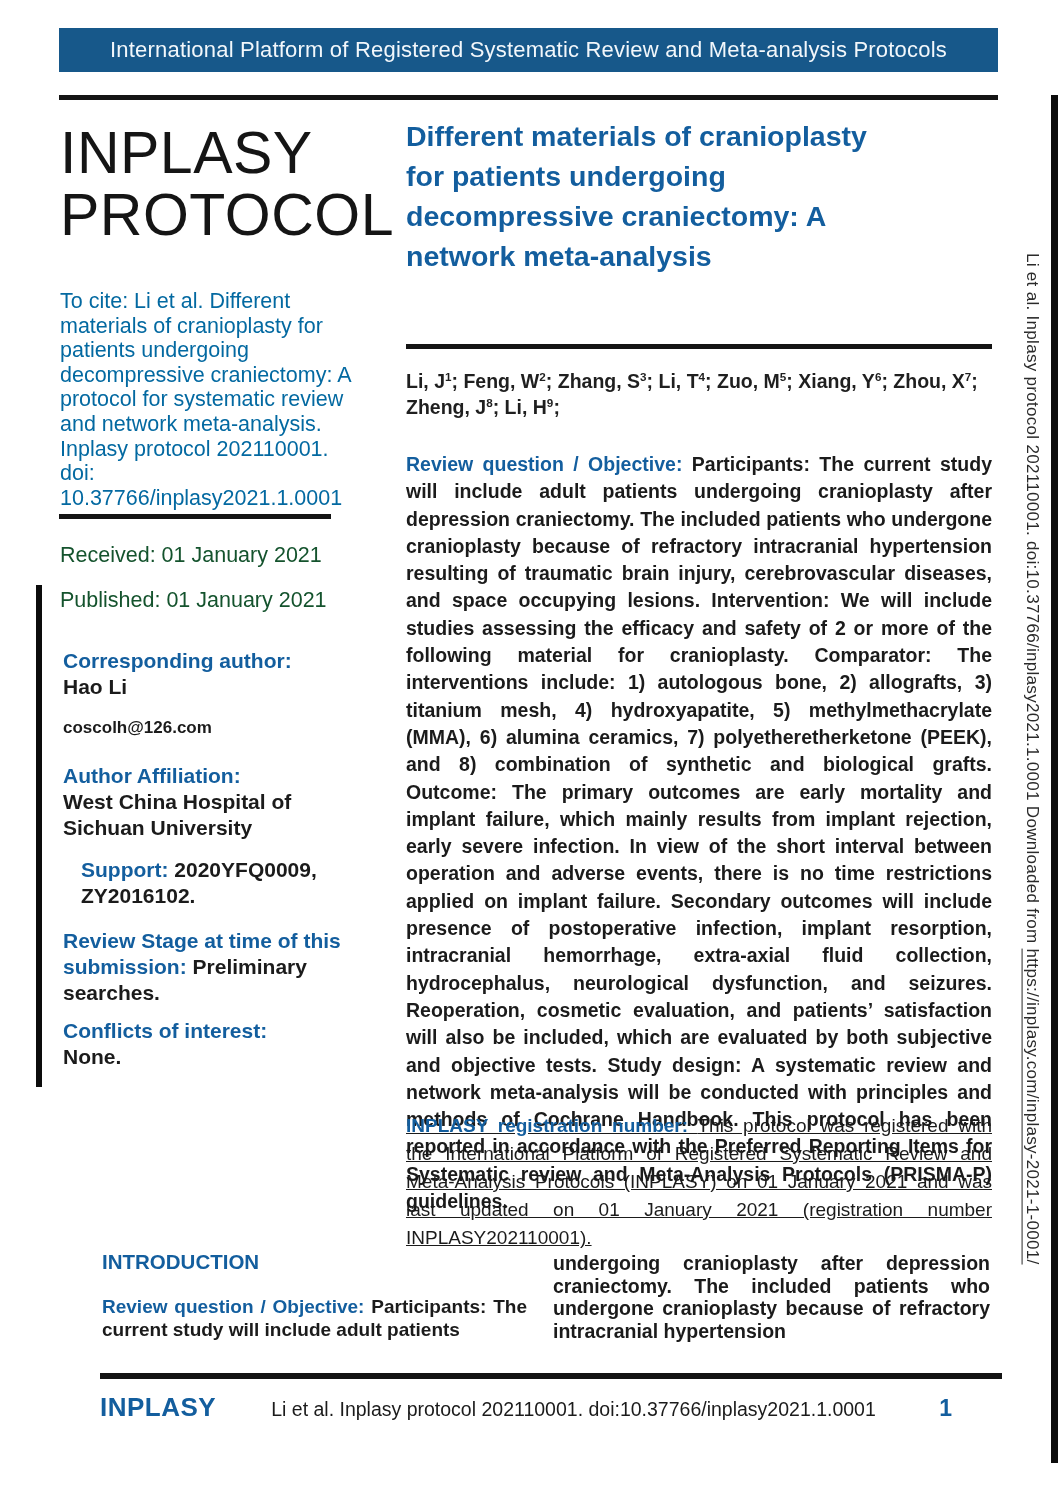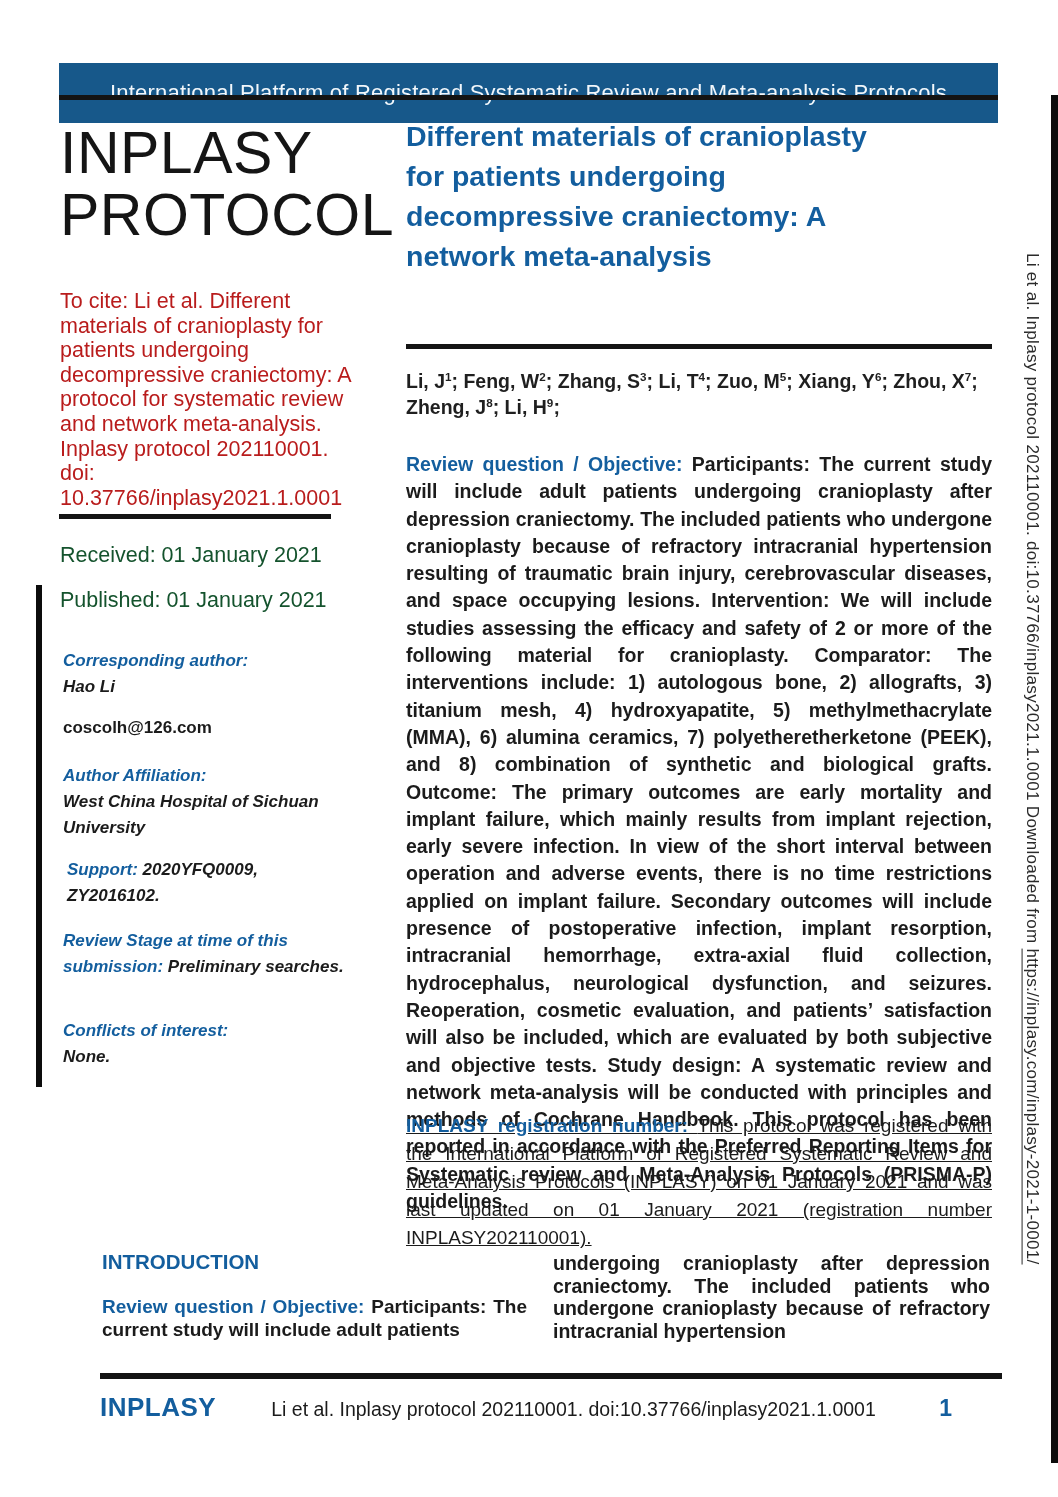--- a/index.html
+++ b/index.html
@@ -9,39 +9,39 @@
     color:#1b1b1b;position:relative;overflow:hidden;
   }
   .abs{position:absolute;}
   .blue{color:#135E9E;}
   .bold{font-weight:700;}
   .rule{background:#141414;}
   .jus{text-align:justify;}
   sup{font-size:60%;vertical-align:super;line-height:0;}
 
   .banner{
-    left:59px;top:28px;width:939px;height:60px;background:#17588A;
+    left:59px;top:28px;width:939px;height:44px;background:#17588A;
     display:flex;align-items:center;justify-content:center;
-    color:#F2F7FB;font-size:22px;letter-spacing:0.2px;margin-top:35px;
+    color:#F2F7FB;font-size:22px;letter-spacing:0.2px;
   }
   .top-rule{left:59px;top:95px;width:939px;height:5px;}
 
   .masthead{left:60px;top:122px;font-size:59px;line-height:62px;color:#151515;letter-spacing:0.5px;}
-  .cite{left:60px;top:289px;width:294px;font-size:21.5px;line-height:24.6px;color:#b91c1c;white-space:pre-line;}
+  .cite{left:60px;top:289px;width:294px;font-size:21.5px;line-height:24.6px;color:#0369a1;white-space:pre-line;}
   .left-rule{left:59px;top:514px;width:272px;height:5px;}
 
   .plain-line{font-size:21.5px;color:#14532d;}
-  .lbl{font-size:17px;line-height:26px;font-style:italic;}
+  .lbl{font-size:21px;line-height:26px;}
 
   .received{left:60px;top:543px;}
   .published{left:60px;top:588px;}
   .corres{left:63px;top:648px;width:310px;}
   .email{left:63px;top:718px;font-size:17px;}
   .affil{left:63px;top:763px;width:260px;}
-  .support{left:67px;top:857px;width:284px;}
+  .support{left:81px;top:857px;width:284px;}
   .stage{left:63px;top:928px;width:316px;}
   .conflicts{left:63px;top:1018px;width:316px;}
 
   .art-title{left:406px;top:116px;width:560px;font-size:28.5px;line-height:40px;font-weight:700;color:#135E9E;}
   .right-rule{left:406px;top:344px;width:586px;height:5px;}
   .authors{left:406px;top:368px;width:586px;font-size:19.5px;line-height:26px;color:#1f1f1f;font-weight:bold;}
   .para1{left:406px;top:451px;width:586px;font-size:19.5px;line-height:27.3px;}
   .para2{left:406px;top:1112px;width:586px;font-size:19px;line-height:28px;text-decoration:underline;}
 
   .intro-head{left:102px;top:1250px;font-size:20.5px;}

